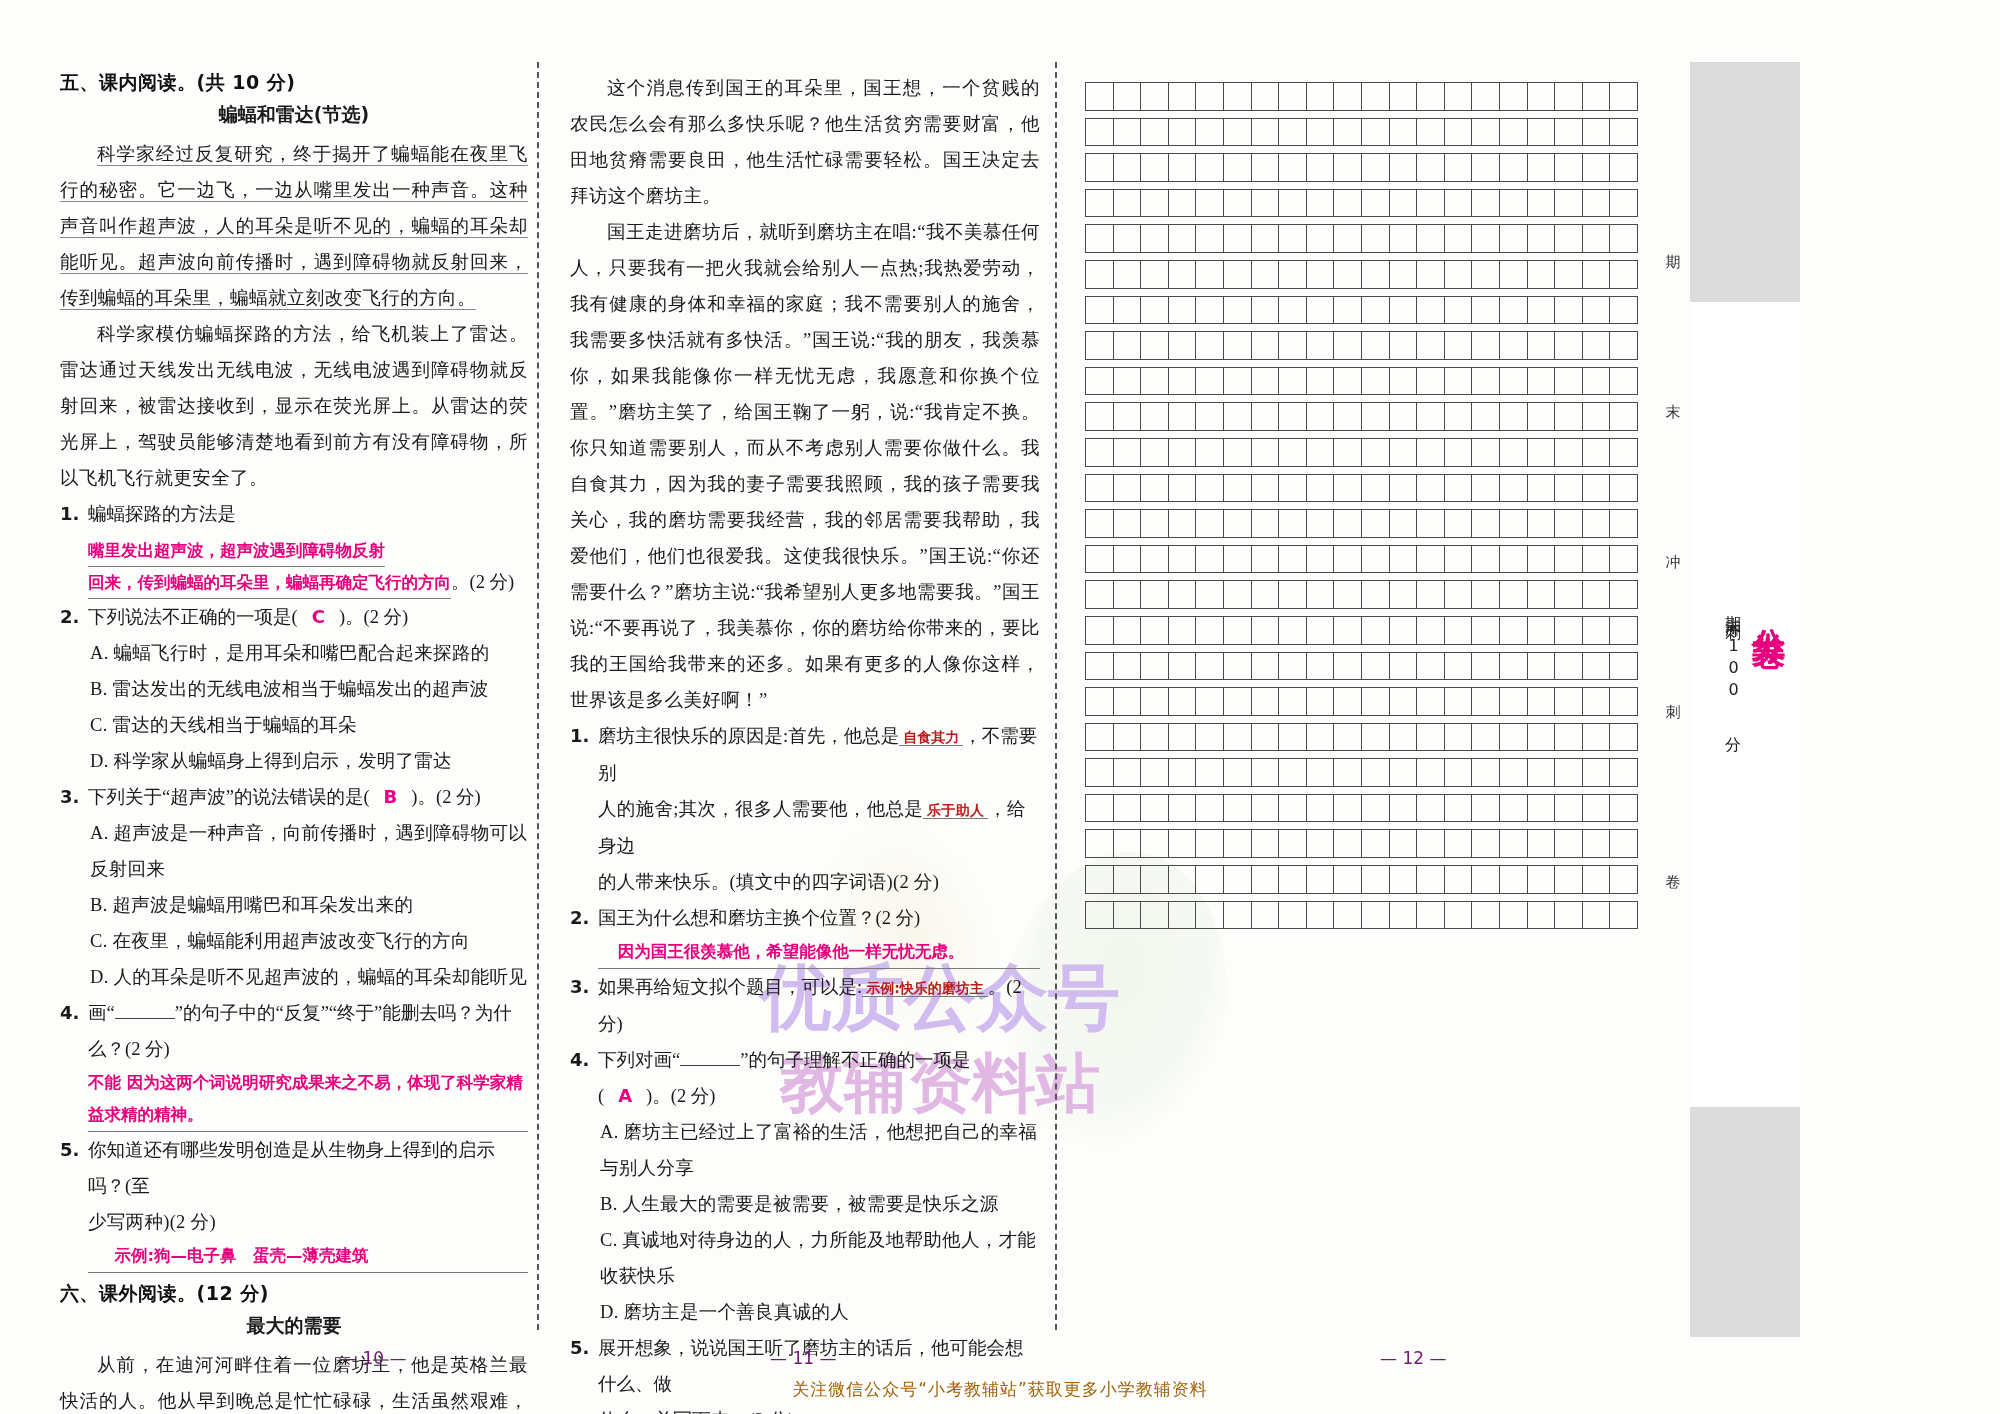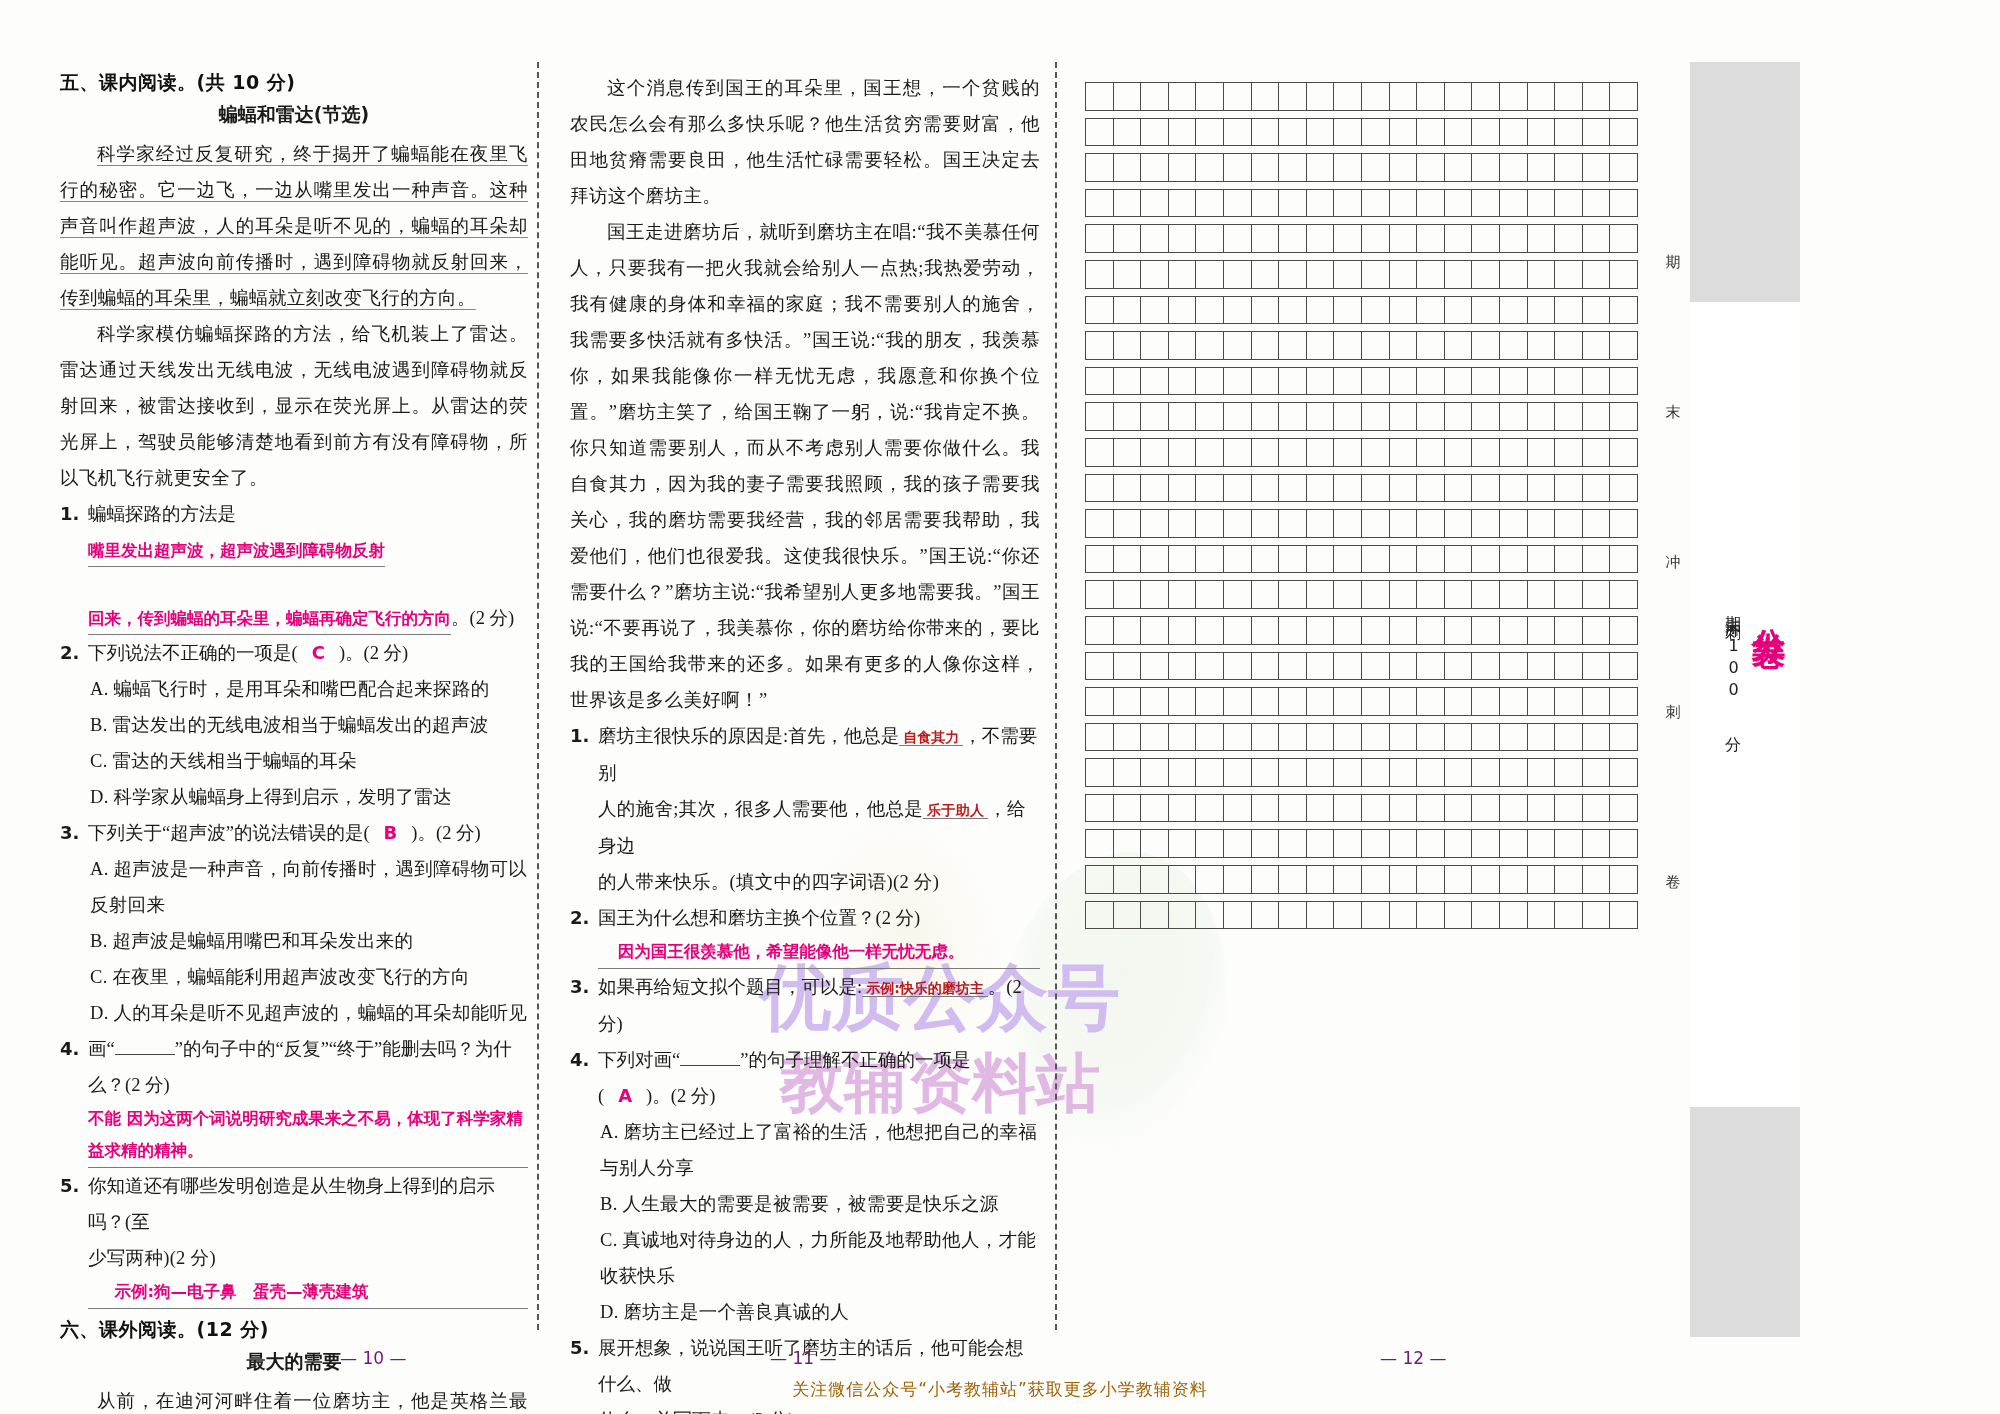--- a/index.html
+++ b/index.html
@@ -278,21 +278,21 @@
     <p class="para"><span class="uline">科学家经过反复研究，终于揭开了蝙蝠能在夜里飞行的秘密。它一边飞，一边从嘴里发出一种声音。这种声音叫作超声波，人的耳朵是听不见的，蝙蝠的耳朵却能听见。超声波向前传播时，遇到障碍物就反射回来，传到蝙蝠的耳朵里，蝙蝠就立刻改变飞行的方向。</span></p>
     <p class="para">科学家模仿蝙蝠探路的方法，给飞机装上了雷达。雷达通过天线发出无线电波，无线电波遇到障碍物就反射回来，被雷达接收到，显示在荧光屏上。从雷达的荧光屏上，驾驶员能够清楚地看到前方有没有障碍物，所以飞机飞行就更安全了。</p>
 
     <div class="qline">
       <span class="qnum">1.</span>
       <span class="qbody">
         <span>蝙蝠探路的方法是</span>
         <span class="ans">嘴里发出超声波，超声波遇到障碍物反射</span>
       </span>
     </div>
-    <div style="margin-left:28px;margin-top:36px;">
+    <div style="margin-left:28px;">
       <span class="ans">回来，传到蝙蝠的耳朵里，蝙蝠再确定飞行的方向</span><span style="font-size:18.5px;">。(2 分)</span>
     </div>
 
     <div class="qline">
       <span class="qnum">2.</span>
       <span class="qbody">
         <span>下列说法不正确的一项是(</span><span class="ans-letter">C</span><span>)。(2 分)</span>
       </span>
     </div>
     <div class="opt">A. 蝙蝠飞行时，是用耳朵和嘴巴配合起来探路的</div>

